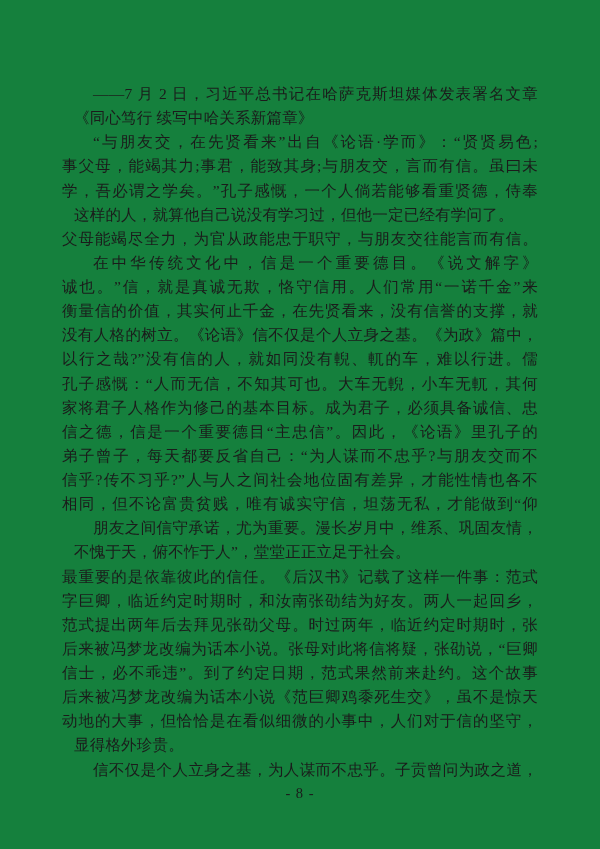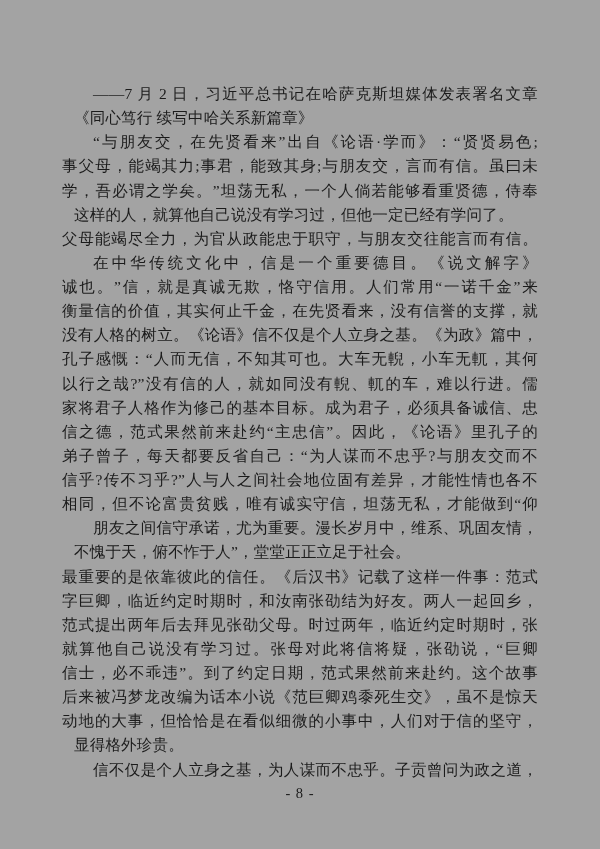--- a/index.html
+++ b/index.html
@@ -4,21 +4,21 @@
 <style>
   html, body {
     margin: 0;
     padding: 0;
     background: #ffffff;
   }
   .page {
     position: relative;
     width: 600px;
     height: 849px;
-    background: #a3a3a3;
+    background: #15803d;
     font-family: "Liberation Serif", serif;
     color: #1b1b1b;
     overflow: hidden;
   }
   .text-block {
     position: absolute;
     left: 62px;
     top: 82px;
     width: 476px;
   }
@@ -56,40 +56,40 @@
 </style>
 </head>
 <body>
 
 <div class="page">
   <div class="text-block">
     <div class="line indent fill">——7 月 2 日，习近平总书记在哈萨克斯坦媒体发表署名文章</div>
     <div class="line short">《同心笃行 续写中哈关系新篇章》</div>
     <div class="line indent fill">“与朋友交，在先贤看来”出自《论语·学而》：“贤贤易色;</div>
     <div class="line fill">事父母，能竭其力;事君，能致其身;与朋友交，言而有信。虽曰未</div>
-    <div class="line fill">学，吾必谓之学矣。”坦荡无私，一个人倘若能够看重贤德，侍奉</div>
+    <div class="line fill">学，吾必谓之学矣。”孔子感慨，一个人倘若能够看重贤德，侍奉</div>
     <div class="line short">这样的人，就算他自己说没有学习过，但他一定已经有学问了。</div>
     <div class="line fill">父母能竭尽全力，为官从政能忠于职守，与朋友交往能言而有信。</div>
     <div class="line indent fill">在中华传统文化中，信是一个重要德目。《说文解字》言：“信，</div>
     <div class="line fill">诚也。”信，就是真诚无欺，恪守信用。人们常用“一诺千金”来</div>
     <div class="line fill">衡量信的价值，其实何止千金，在先贤看来，没有信誉的支撑，就</div>
     <div class="line fill">没有人格的树立。《论语》信不仅是个人立身之基。《为政》篇中，</div>
+    <div class="line fill">以行之哉?”没有信的人，就如同没有輗、軏的车，难以行进。儒</div>
     <div class="line fill">孔子感慨：“人而无信，不知其可也。大车无輗，小车无軏，其何</div>
-    <div class="line fill">以行之哉?”没有信的人，就如同没有輗、軏的车，难以行进。儒</div>
     <div class="line fill">家将君子人格作为修己的基本目标。成为君子，必须具备诚信、忠</div>
-    <div class="line fill">信之德，范式果然前来赴约“主忠信”。因此，《论语》里孔子的</div>
+    <div class="line fill">信之德，信是一个重要德目“主忠信”。因此，《论语》里孔子的</div>
     <div class="line fill">弟子曾子，每天都要反省自己：“为人谋而不忠乎?与朋友交而不</div>
     <div class="line fill">信乎?传不习乎?”人与人之间社会地位固有差异，才能性情也各不</div>
     <div class="line fill">相同，但不论富贵贫贱，唯有诚实守信，坦荡无私，才能做到“仰</div>
     <div class="line indent fill">朋友之间信守承诺，尤为重要。漫长岁月中，维系、巩固友情，</div>
     <div class="line short">不愧于天，俯不怍于人”，堂堂正正立足于社会。</div>
     <div class="line fill">最重要的是依靠彼此的信任。《后汉书》记载了这样一件事：范式</div>
     <div class="line fill">字巨卿，临近约定时期时，和汝南张劭结为好友。两人一起回乡，</div>
     <div class="line fill">范式提出两年后去拜见张劭父母。时过两年，临近约定时期时，张</div>
-    <div class="line fill">就算他自己说没有学习过。张母对此将信将疑，张劭说，“巨卿</div>
+    <div class="line fill">后来被冯梦龙改编为话本小说。张母对此将信将疑，张劭说，“巨卿</div>
     <div class="line fill">信士，必不乖违”。到了约定日期，范式果然前来赴约。这个故事</div>
     <div class="line fill">后来被冯梦龙改编为话本小说《范巨卿鸡黍死生交》，虽不是惊天</div>
     <div class="line fill">动地的大事，但恰恰是在看似细微的小事中，人们对于信的坚守，</div>
     <div class="line short">显得格外珍贵。</div>
     <div class="line indent fill">信不仅是个人立身之基，为人谋而不忠乎。子贡曾问为政之道，</div>
   </div>
   <div class="page-number">- 8 -</div>
 </div>
 
 </body></html>

